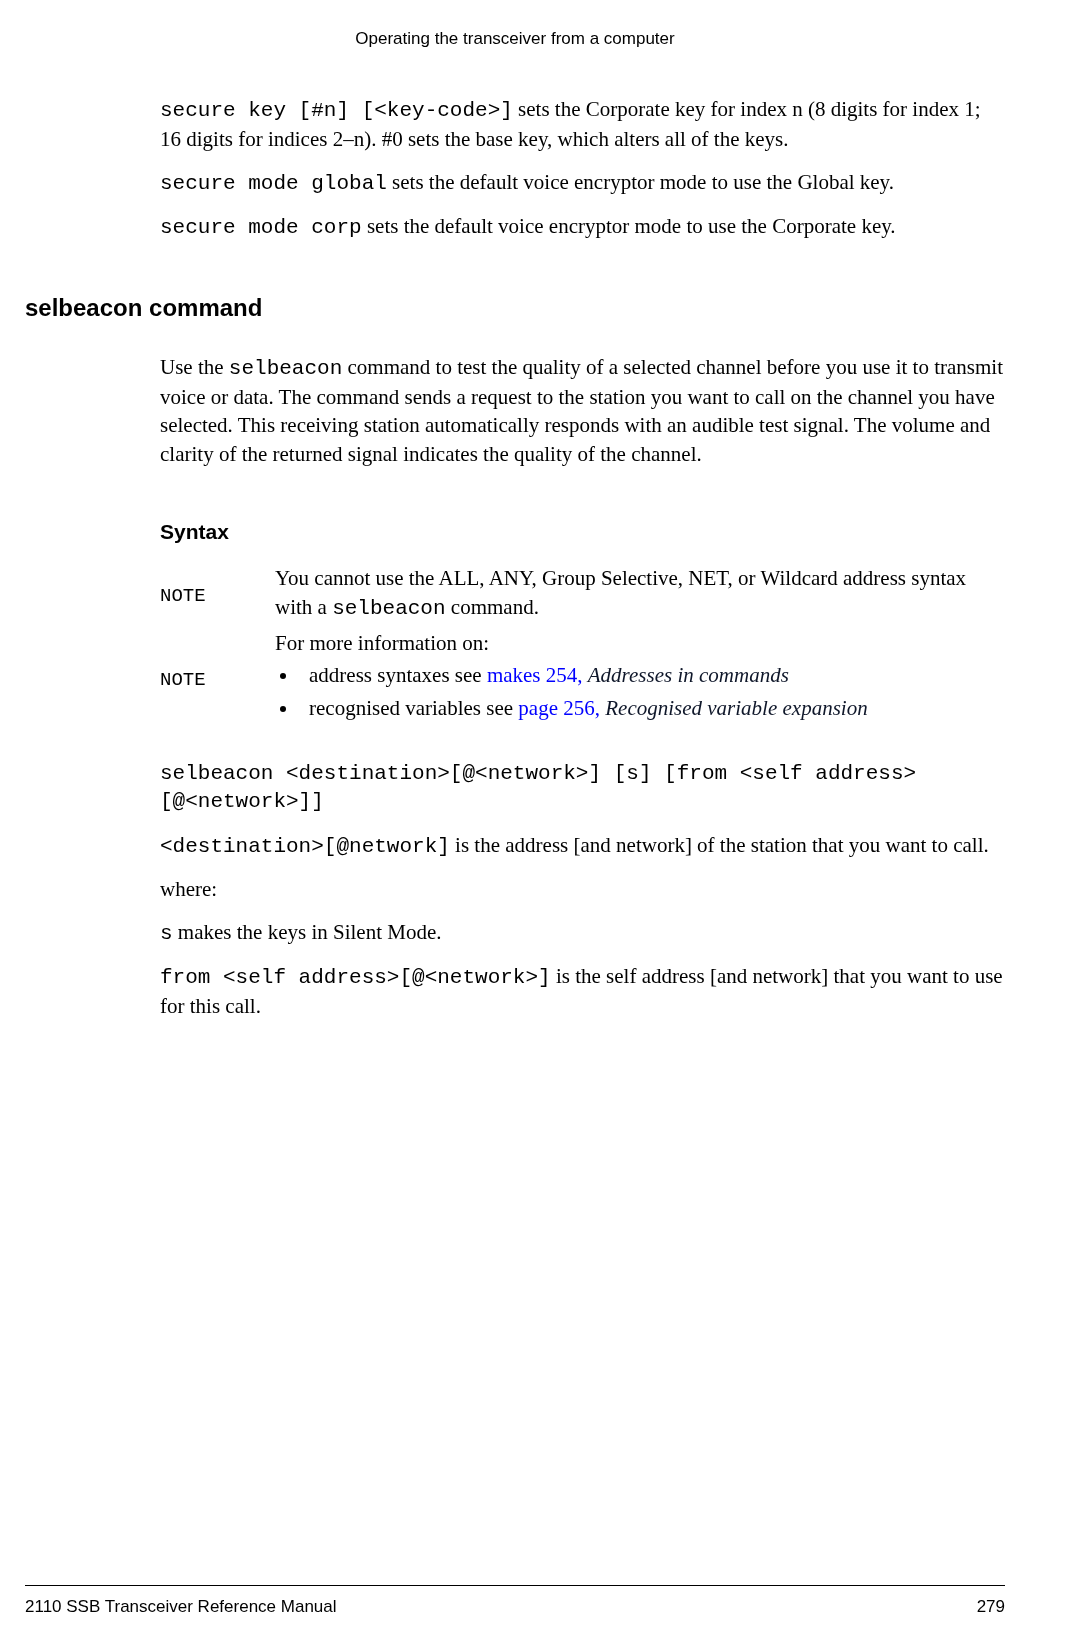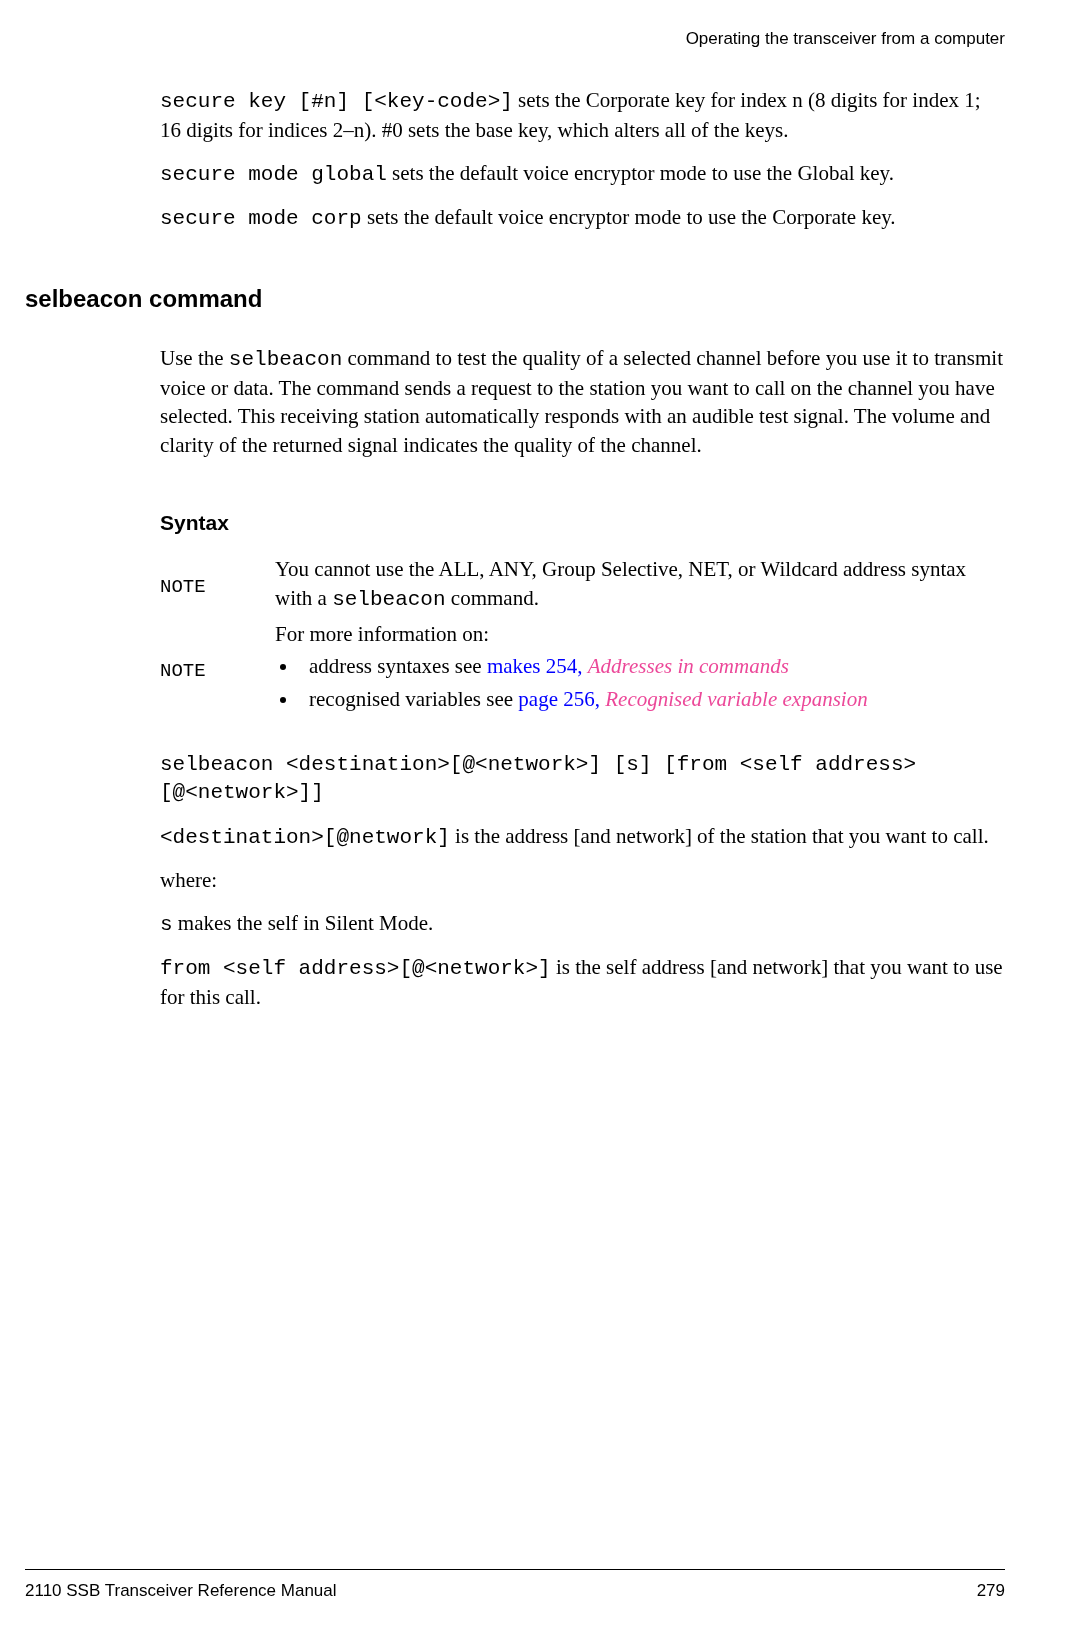--- a/index.html
+++ b/index.html
@@ -15,24 +15,24 @@
       position: relative;
       box-sizing: border-box;
     }
     .page {
       padding: 28px 60px 20px 25px;
       position: relative;
       height: 100%;
       box-sizing: border-box;
     }
     .header-text {
-      text-align: right;
+      text-align: center;
       font-family: Arial, Helvetica, sans-serif;
       font-size: 17px;
-      margin-bottom: 35px;
+      margin-bottom: 44px;
     }
     .content-block {
       margin-left: 135px;
     }
     .mono {
       font-family: 'Courier New', Courier, monospace;
     }
     .para {
       margin-bottom: 14px;
     }
@@ -78,26 +78,26 @@
       padding-left: 24px;
     }
     .bullet-list li {
       padding-left: 10px;
       margin-bottom: 4px;
     }
     .link {
       color: #0000FF;
     }
     .link-italic {
-      color: #ec4899;
+      color: #0f172a;
       font-style: italic;
     }
     .footer {
       position: absolute;
-      bottom: 36px;
+      bottom: 20px;
       left: 25px;
       right: 60px;
       border-top: 1px solid black;
       padding-top: 10px;
       font-family: Arial, Helvetica, sans-serif;
       font-size: 17px;
       display: flex;
       justify-content: space-between;
     }
   </style>
@@ -154,21 +154,21 @@
 
     <div class="para mono" style="margin-top:28px;">selbeacon &lt;destination&gt;[@&lt;network&gt;] [s] [from &lt;self address&gt;[@&lt;network&gt;]]</div>
 
     <div class="para">
       <span class="mono">&lt;destination&gt;[@network]</span><span> is the address [and network] of the station that you want to call.</span>
     </div>
 
     <div class="para">where:</div>
 
     <div class="para">
-      <span class="mono">s</span><span> makes the self in Silent Mode.</span>
+      <span class="mono">s</span><span> makes the keys in Silent Mode.</span>
     </div>
 
     <div class="para">
       <span class="mono">from &lt;self address&gt;[@&lt;network&gt;]</span><span> is the self address [and network] that you want to use for this call.</span>
     </div>
   </div>
 
   <div class="footer">
     <span>2110 SSB Transceiver Reference Manual</span>
     <span>279</span>

